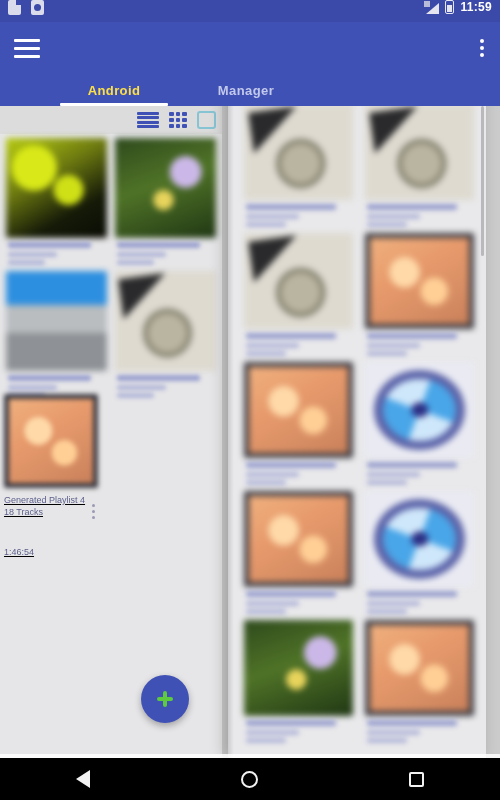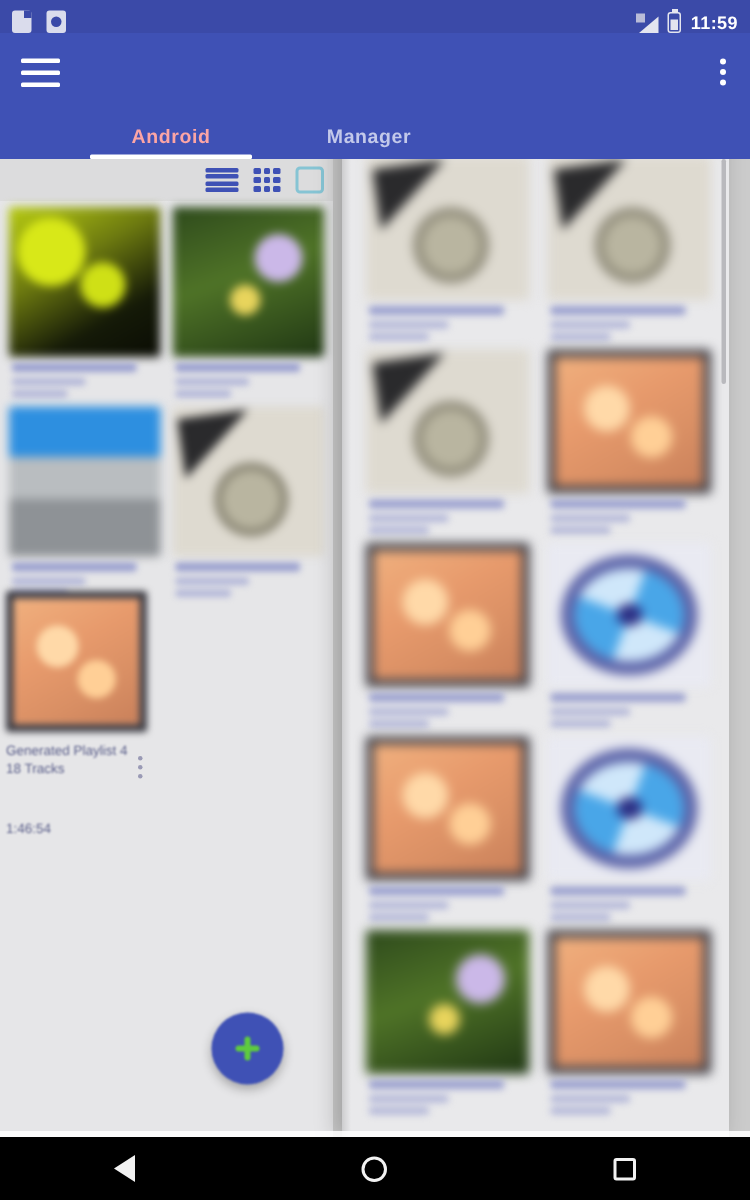--- a/index.html
+++ b/index.html
@@ -4,21 +4,21 @@
 <style>
   * { margin:0; padding:0; box-sizing:border-box; }
   html,body { width:500px; height:800px; overflow:hidden; background:#000; }
   body { font-family:"Liberation Sans", sans-serif; -webkit-font-smoothing:antialiased; }
 
   .phone { position:relative; width:500px; height:800px; background:#cfcfcf; overflow:hidden; }
 
   
   .statusbar{
     position:absolute; top:0; left:0; width:500px; height:22px;
-    background:#3b4aa8; display:flex; align-items:flex-end;
+    background:#3b4aa8; display:flex; align-items:flex-start;
     padding:0 8px; z-index:40;
   }
   .sb-left{ display:flex; align-items:center; gap:10px; }
   .sb-right{ margin-left:auto; display:flex; align-items:center; gap:6px; }
   .sb-ico{ width:13px; height:15px; background:#e8e9f2; border-radius:2px; position:relative; opacity:.92;}
   .sb-ico.doc::after{content:"";position:absolute;top:0;right:0;width:5px;height:5px;background:#3b4aa8;}
   .sb-ico.dl{ border-radius:2px; }
   .sb-ico.dl::after{content:"";position:absolute;left:3px;top:4px;width:7px;height:7px;background:#3b4aa8;border-radius:50%;}
   .sb-signal{ width:15px; height:13px; position:relative; }
   .sb-signal .tri{ position:absolute; right:0; bottom:0; width:0;height:0;
@@ -40,21 +40,21 @@
   .kebab{ margin-left:auto; margin-right:16px; display:flex; flex-direction:column; gap:3px; cursor:pointer; }
   .kebab i{ width:4px;height:4px;background:#fff;border-radius:50%; display:block;}
 
   
   .tabs{
     position:absolute; top:74px; left:0; width:500px; height:32px;
     background:#3f51b5; display:flex; align-items:flex-end; z-index:37;
   }
   .tab{ position:relative; color:#c3c9ea; font-size:13px; font-weight:bold;
         padding:0 0 8px 0; text-align:center; width:132px; letter-spacing:.4px;}
-  .tab.sel{ color:#fca5a5; }
+  .tab.sel{ color:#fde047; }
   .tab.sel::after{ content:""; position:absolute; left:12px; right:12px; bottom:0;
                    height:3px; background:#fff; border-radius:1px; }
   .tab:nth-child(1){ margin-left:48px; }
 
   
   .content{
     position:absolute; top:106px; left:0; width:500px; bottom:42px;
     background:#cbcbcb; z-index:10; overflow:hidden;
   }
   .sheet{ position:absolute; top:0; left:0; width:222px; height:100%;
@@ -108,21 +108,21 @@
       transform:translate(-50%,-50%); background:#2b2f84; border-radius:50%; z-index:3;}
 
   
   .listrow{ position:absolute; left:0; top:284px; width:222px; padding:4px 8px 0 4px;
             display:flex; }
   .lr-art{ width:94px; height:94px; border:5px solid #3a3a42; border-radius:2px; filter:blur(2.6px);
            background:
             radial-gradient(circle at 35% 38%, #ffd9a8 0 18%, transparent 19%),
             radial-gradient(circle at 66% 64%, #ffcf96 0 16%, transparent 17%),
             linear-gradient(150deg,#f0b07e 0%,#e79a6c 40%,#d98f64 70%,#c9805a 100%); }
-  .lr-txt{ margin-top:104px; position:absolute; left:4px; top:0; width:200px; }
+  .lr-txt{ margin-top:104px; position:absolute; left:4px; top:0; width:200px;text-decoration:underline; }
   .lr-l1{ font-size:9px; color:#5b5f8a; line-height:12px; filter:blur(.7px); }
   .lr-l2{ font-size:9px; color:#5b5f8a; line-height:12px; filter:blur(.7px); }
   .lr-l3{ font-size:9px; color:#5b5f8a; line-height:12px; filter:blur(.7px);margin-top:28px; }
   .lr-kebab{ position:absolute; left:92px; top:114px; display:flex; flex-direction:column; gap:3px; }
   .lr-kebab i{ width:3px;height:3px;background:#9a9ab5;border-radius:50%;display:block;}
 
   
   .fab{
     position:absolute; left:141px; top:569px; width:48px; height:48px; border-radius:50%;
     background:#3f51b5; box-shadow:0 3px 7px rgba(0,0,0,.30);

